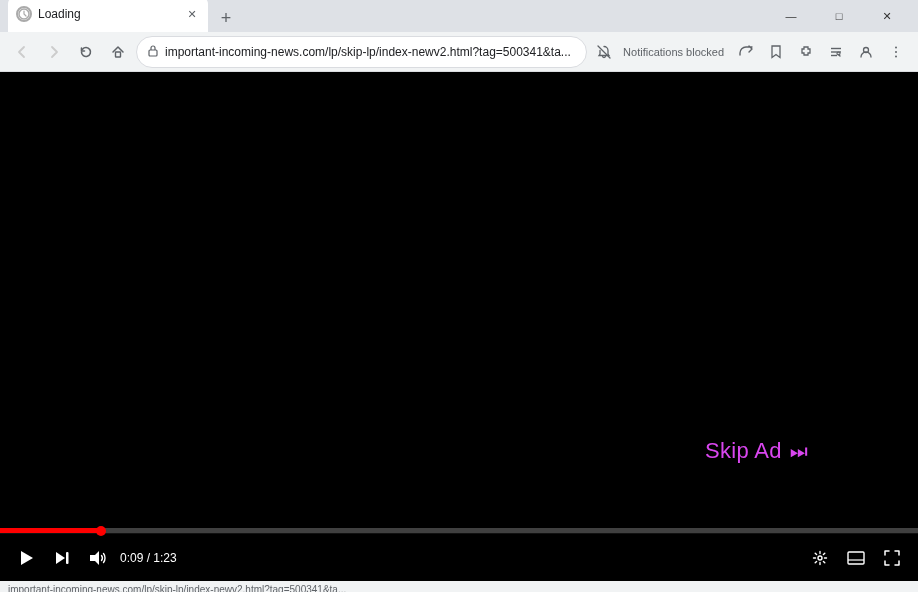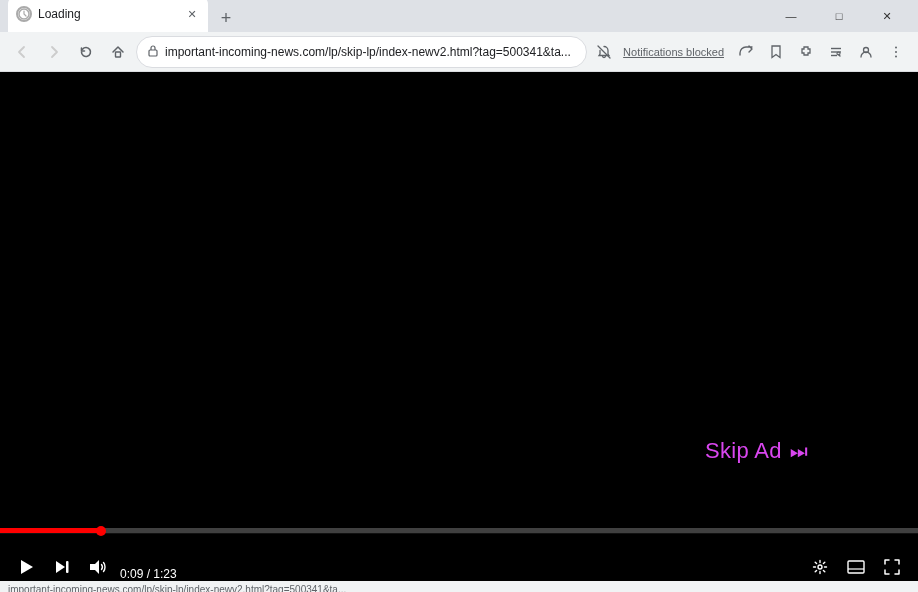--- a/index.html
+++ b/index.html
@@ -126,21 +126,20 @@
       align-items: center;
       gap: 2px;
     }
     .notification-block {
       display: flex;
       align-items: center;
       gap: 12px;
       font-size: 11px;
       color: #5f6368;
       padding: 0 6px;
-      text-decoration: underline;
     }
     .toolbar-icon-btn {
       width: 28px; height: 28px;
       border-radius: 50%;
       display: flex; align-items: center; justify-content: center;
       color: #5f6368;
       cursor: pointer;
       font-size: 13px;
     }
 
@@ -170,21 +169,21 @@
       gap: 8px;
       letter-spacing: 0.3px;
     }
 
     
     .video-controls {
       background: #000000;
       width: 918px;
       height: 48px;
       display: flex;
-      align-items: flex-end;
+      align-items: center;
       padding: 0 12px;
       gap: 8px;
       border-top: 1px solid #111;
     }
     .ctrl-btn {
       width: 28px; height: 28px;
       display: flex; align-items: center; justify-content: center;
       color: white;
       cursor: pointer;
       font-size: 16px;

